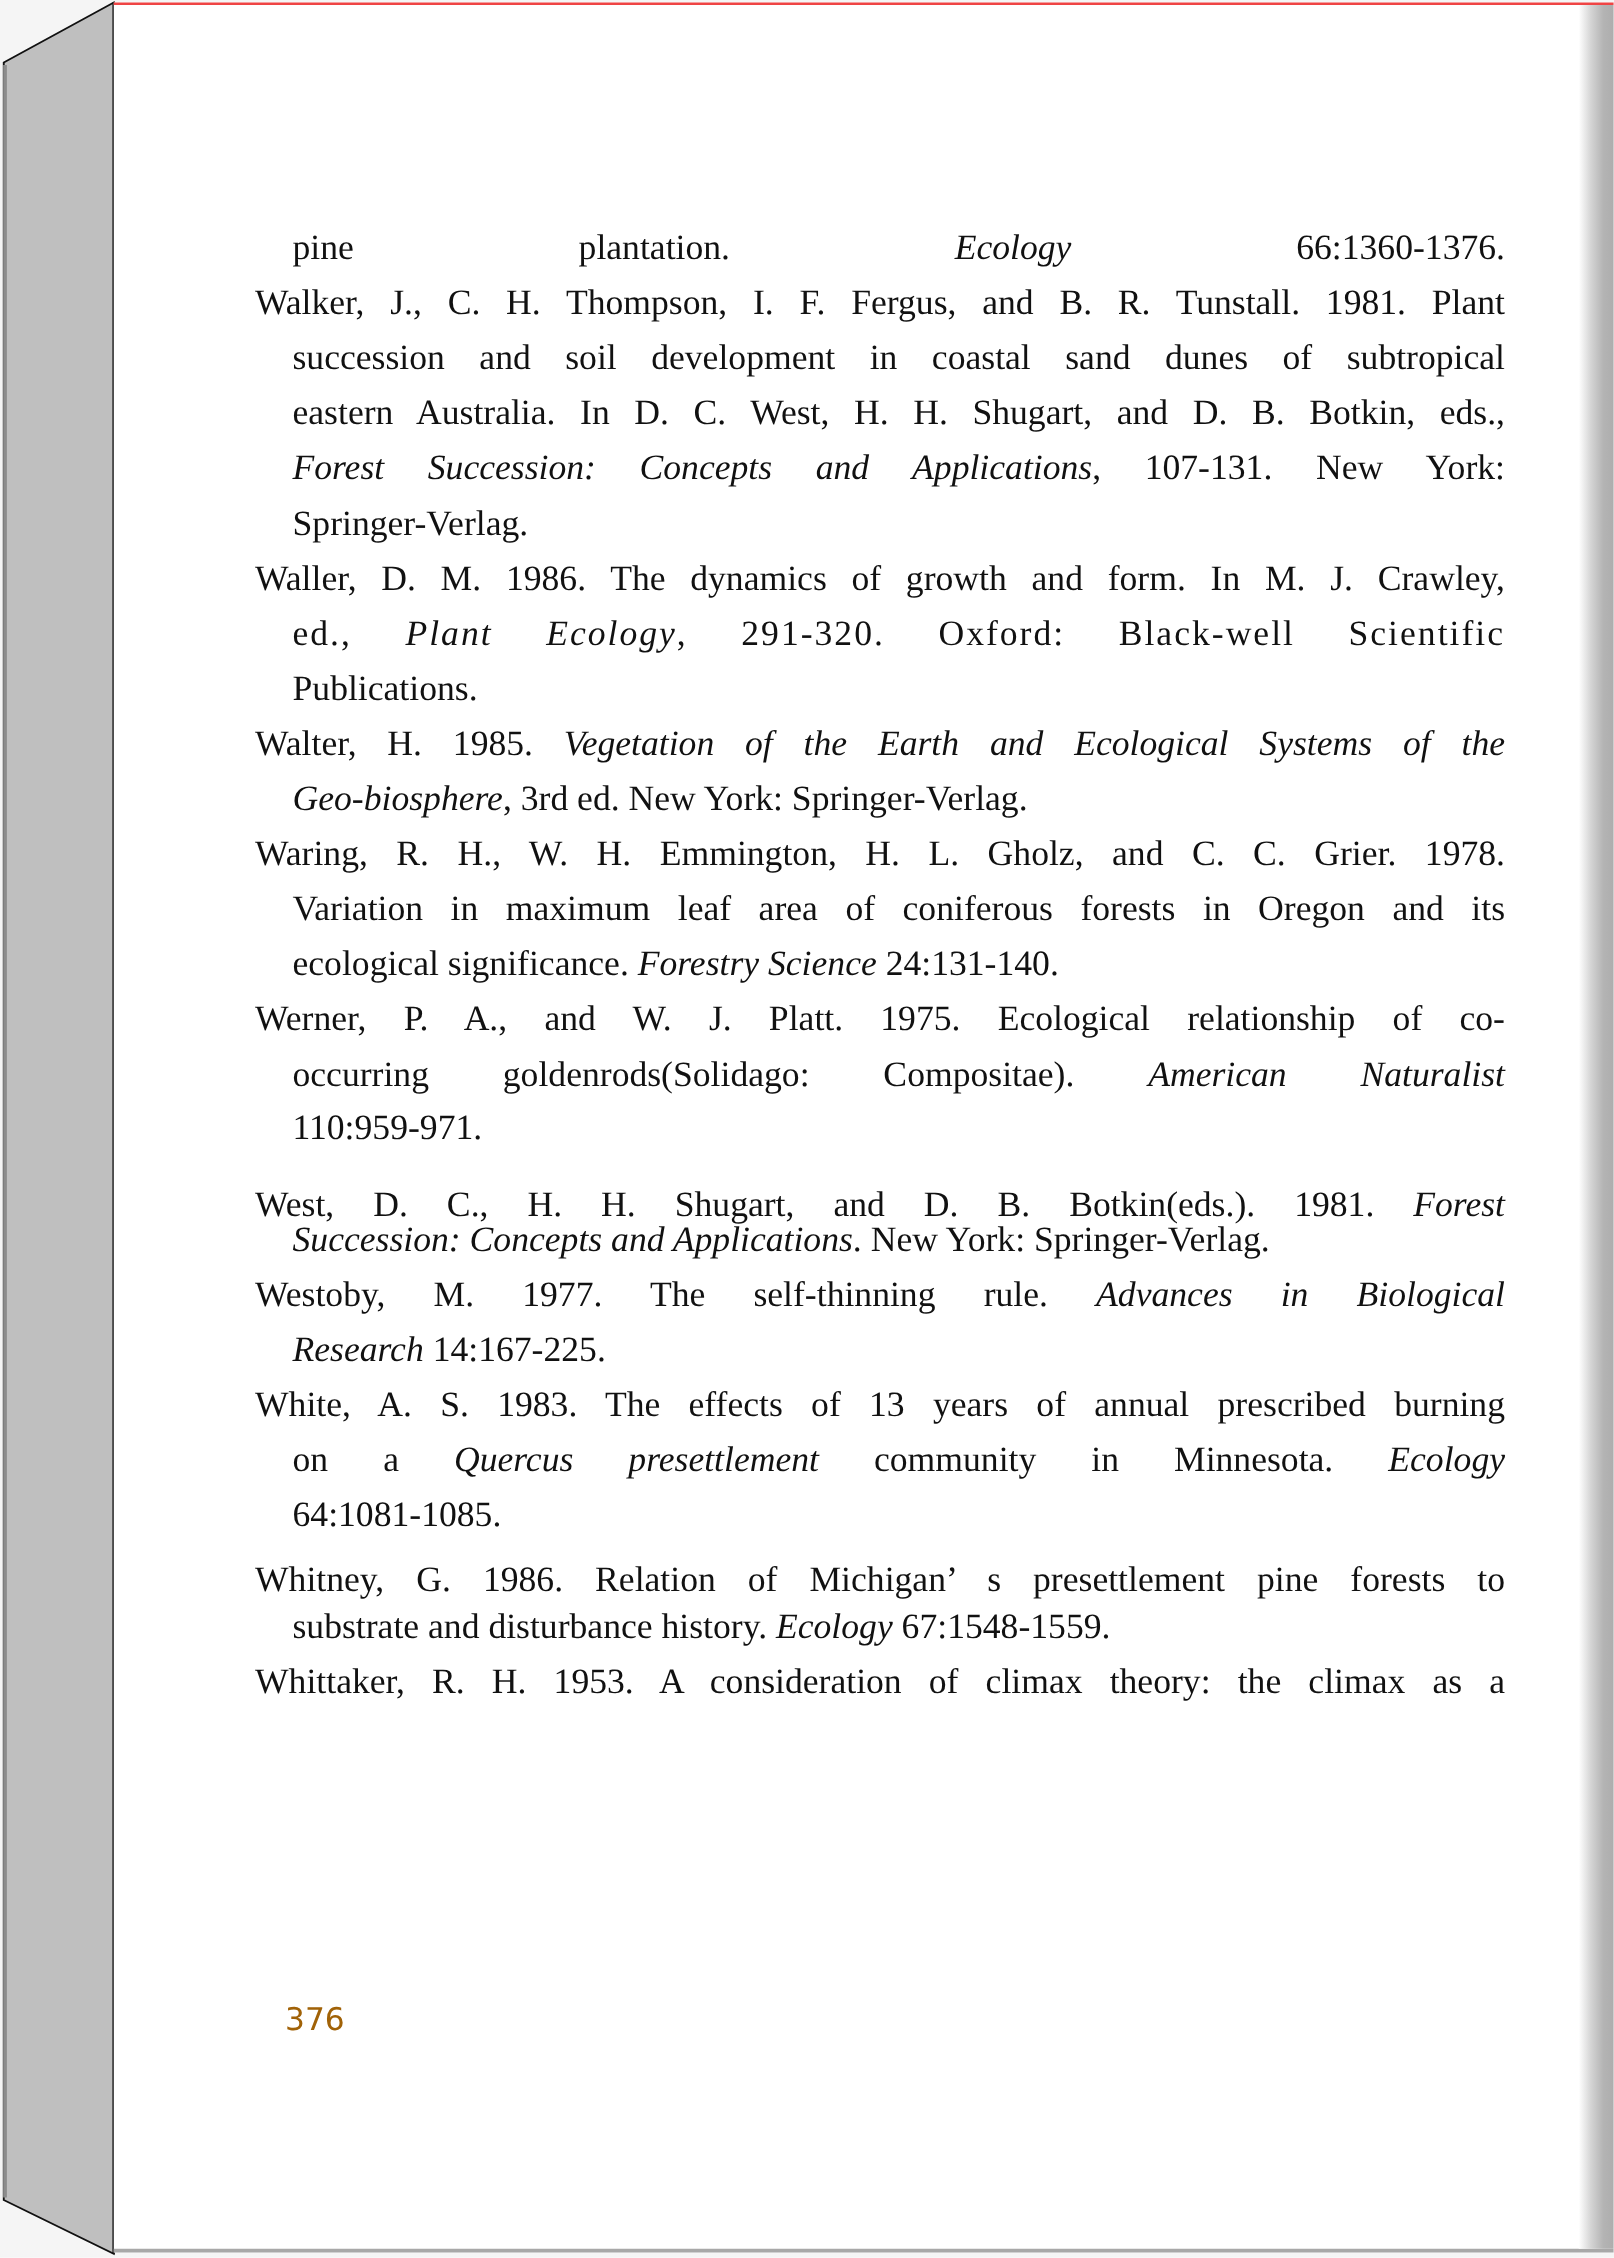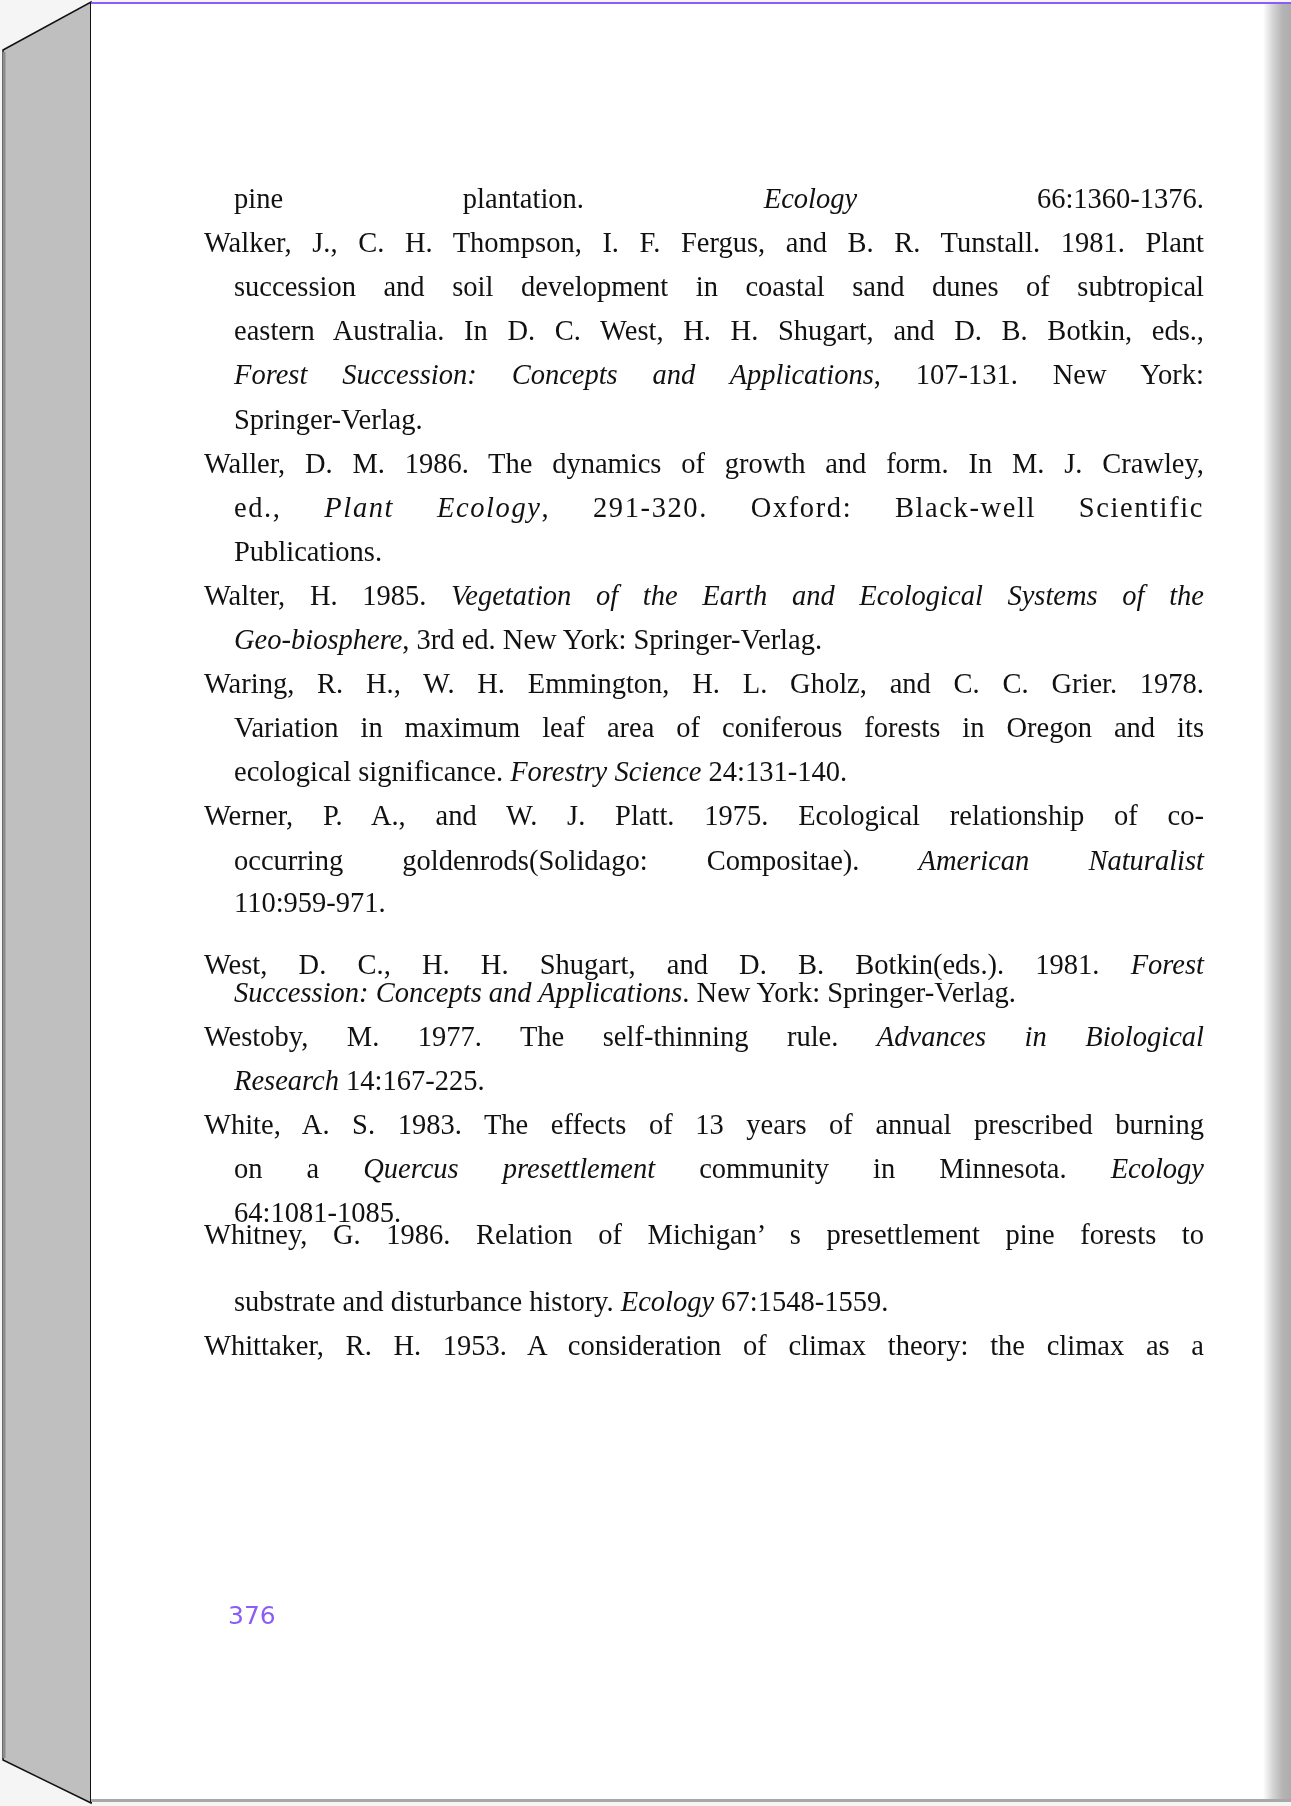--- a/index.html
+++ b/index.html
@@ -25,21 +25,21 @@
     }
     .spine svg { display: block; }
     
     .page {
       position: absolute;
       left: 91px;
       top: 2px;
       width: 1200px;
       height: 1800px;
       background: #ffffff;
-      border-top: 2px solid #8b5cf6;
+      border-top: 2px solid #ef4444;
       border-bottom: 3px solid #a8a8a8;
       box-sizing: border-box;
     }
     .page-shadow {
       position: absolute;
       right: 0;
       top: 0;
       width: 28px;
       height: 100%;
       background: linear-gradient(to right, #ffffff 0%, #d4d4d4 35%, #b4b4b4 70%, #adadad 100%);
@@ -64,21 +64,21 @@
     .line.justify { width: 1000px; text-align: justify; text-align-last: justify; }
     .line.cont.justify { width: 970px; }
     .line i { font-style: italic; }
     .wide { letter-spacing: 1.6px; }
     .page-number {
       position: absolute;
       left: 137px;
       top: 1597px;
       font-family: "DejaVu Sans", "Liberation Sans", sans-serif;
       font-size: 25px;
-      color: #8b5cf6;
+      color: #a16207;
     }
   </style>
 </head>
 <body>
 
 <div class="stage">
   <div class="spine">
     <svg width="93" height="1806" viewBox="0 0 93 1806">
       <polygon points="3,50 91,2 91,1803 3,1760" fill="#bfbfbf" stroke="#111111" stroke-width="1.5"></polygon>
       <line x1="4" y1="52" x2="4" y2="1758" stroke="#8c8c8c" stroke-width="3"></line>
@@ -105,20 +105,20 @@
         <div class="line justify" style="top: 617.4px;"><span>Werner, P. A., and W. J. Platt. 1975. Ecological relationship of co-</span></div>
         <div class="line cont justify" style="top: 661.5px;"><span>occurring goldenrods(Solidago: Compositae). </span><i>American Naturalist</i></div>
         <div class="line cont" style="top: 704px; text-align: center;"><span>110:959-971.</span></div>
         <div class="line justify" style="top: 749.7px; margin-top: 16px;"><span>West, D. C., H. H. Shugart, and D. B. Botkin(eds.). 1981. </span><i>Forest</i></div>
         <div class="line cont" style="top: 793.8px;"><i>Succession: Concepts and Applications</i><span>. New York: Springer-Verlag.</span></div>
         <div class="line justify" style="top: 837.9px;"><span>Westoby, M. 1977. The self-thinning rule. </span><i>Advances in Biological</i></div>
         <div class="line cont" style="top: 882px;"><i>Research</i><span> 14:167-225.</span></div>
         <div class="line justify" style="top: 926.1px;"><span>White, A. S. 1983. The effects of 13 years of annual prescribed burning</span></div>
         <div class="line cont justify" style="top: 970.2px;"><span>on a </span><i>Quercus presettlement</i><span> community in Minnesota. </span><i>Ecology</i></div>
         <div class="line cont" style="top: 1014.3px;"><span>64:1081-1085.</span></div>
-        <div class="line justify" style="top: 1036px;"><span>Whitney, G. 1986. Relation of Michigan’ s presettlement pine forests to</span></div>
+        <div class="line justify" style="top: 1066px;"><span>Whitney, G. 1986. Relation of Michigan’ s presettlement pine forests to</span></div>
         <div class="line cont" style="top: 1102.5px;"><span>substrate and disturbance history. </span><i>Ecology</i><span> 67:1548-1559.</span></div>
         <div class="line justify" style="top: 1146.6px;"><span>Whittaker, R. H. 1953. A consideration of climax theory: the climax as a</span></div>
       </div>
     <div class="page-number">376</div>
     <div class="page-shadow"></div>
   </div>
 </div>
 
 </body></html>

